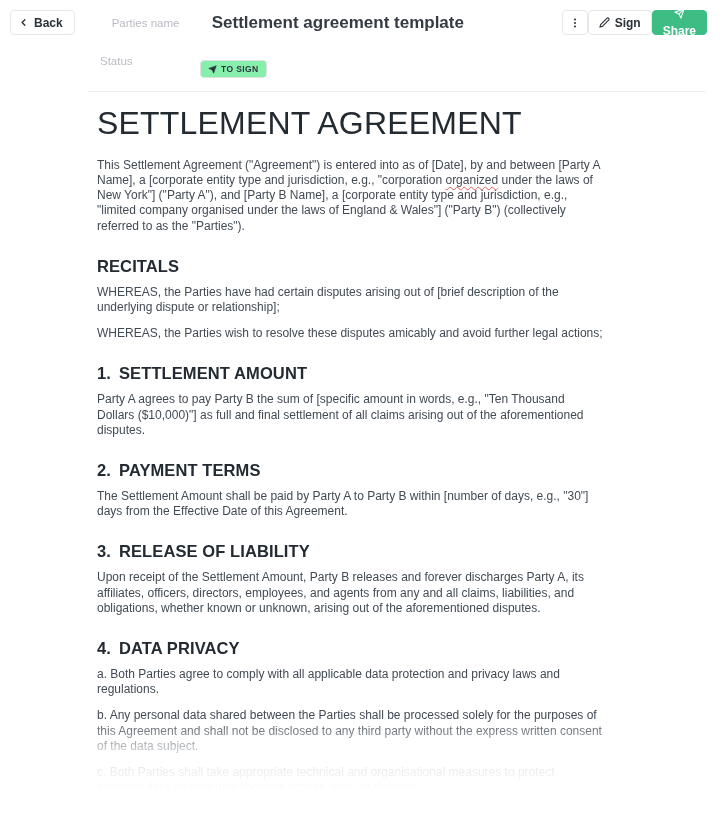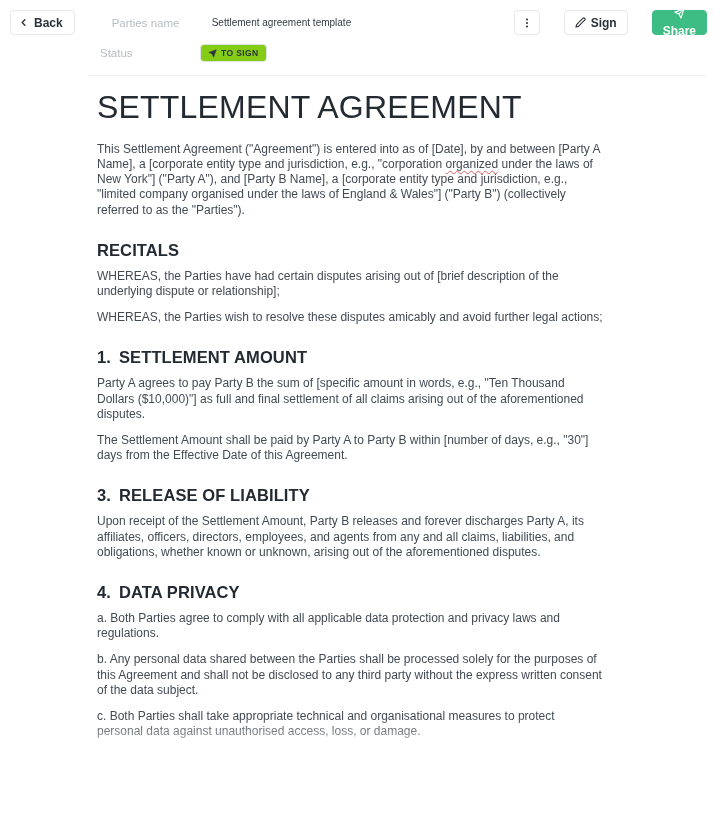--- a/index.html
+++ b/index.html
@@ -16,28 +16,28 @@
   .topbar{padding:10px 13px 0 10px;background:#fff;}
   .row1{display:flex;align-items:center;}
   .btn{display:inline-flex;align-items:center;justify-content:center;gap:5px;
     height:25px;background:#fff;border:1px solid var(--border);border-radius:4px;
     font-size:12px;font-weight:700;color:#2b3138;cursor:pointer;padding:0 10px;
     font-family:inherit;}
   .btn svg{flex:0 0 auto;}
   .back-btn{padding:0 11px 0 7px;}
   .meta-label{width:100px;font-size:11.5px;color:var(--muted);flex:0 0 auto;}
   .row1 .meta-label{margin-left:37px;}
-  .contract-title{font-size:10px;font-weight:400;color:#343b43;}
-  .right-actions{margin-left:auto;display:flex;align-items:flex-end;gap:24px;}
+  .contract-title{font-size:17px;font-weight:700;color:#343b43;}
+  .right-actions{margin-left:auto;display:flex;align-items:flex-end;gap:0;}
   .kebab-btn{width:26px;padding:0;}
   .share-btn{background:var(--accent-green);border-color:var(--accent-green);color:#fff;flex-direction:column;}
   .row2{display:flex;align-items:center;margin-top:9px;padding-left:90px;}
   .status-badge{display:inline-flex;align-items:center;gap:4px;height:18px;
-    border:1px solid #dfe2e5;border-radius:4px;padding:1px 7px;background:#84cc16;
-    font-size:8.5px;font-weight:700;letter-spacing:.4px;color:#2e343b;}
+    border:1px solid #dfe2e5;border-radius:4px;padding:1px 7px;background:#86efac;
+    font-size:8.5px;font-weight:700;letter-spacing:.4px;color:#2e343b;margin-top:16px;}
   .divider{height:1px;background:#eceef0;margin:13px 14px 0 88px;}
   .doc{width:506px;margin-left:97px;padding-top:9px;position:relative;}
   .doc h1{font-size:32px;font-weight:400;letter-spacing:.2px;color:var(--heading);
     line-height:1.15;margin:4px 0 16px;}
   .doc h2{font-size:16.5px;font-weight:700;color:var(--heading);margin:23px 0 9px;
     letter-spacing:.1px;}
   .doc h2 .num{display:inline-block;min-width:22px;}
   .doc p{font-size:12px;line-height:15.2px;color:var(--body);margin:0 0 11px;}
   .misspell{text-decoration:underline wavy var(--spell) 1px;text-underline-offset:2px;}
   .fade{position:absolute;left:0;top:718px;width:720px;height:101px;pointer-events:none;
@@ -107,20 +107,21 @@
 
   <p><span>This Settlement Agreement ("Agreement") is entered into as of [Date], by and between [Party A Name], a [corporate entity type and jurisdiction, e.g., "corporation </span><span class="misspell">organized</span><span> under the laws of New York"] ("Party A"), and [Party B Name], a [corporate entity type and jurisdiction, e.g., "limited company organised under the laws of England &amp; Wales"] ("Party B") (collectively referred to as the "Parties").</span></p>
 
   <h2>RECITALS</h2>
   <p>WHEREAS, the Parties have had certain disputes arising out of [brief description of the underlying dispute or relationship];</p>
   <p>WHEREAS, the Parties wish to resolve these disputes amicably and avoid further legal actions;</p>
 
   <h2><span class="num">1.</span><span>SETTLEMENT AMOUNT</span></h2>
   <p>Party A agrees to pay Party B the sum of [specific amount in words, e.g., "Ten Thousand Dollars ($10,000)"] as full and final settlement of all claims arising out of the aforementioned disputes.</p>
 
+  <h2><span class="num">2.</span><span>PAYMENT TERMS</span></h2>
   <p>The Settlement Amount shall be paid by Party A to Party B within [number of days, e.g., "30"] days from the Effective Date of this Agreement.</p>
 
   <h2><span class="num">3.</span><span>RELEASE OF LIABILITY</span></h2>
   <p>Upon receipt of the Settlement Amount, Party B releases and forever discharges Party A, its affiliates, officers, directors, employees, and agents from any and all claims, liabilities, and obligations, whether known or unknown, arising out of the aforementioned disputes.</p>
 
   <h2><span class="num">4.</span><span>DATA PRIVACY</span></h2>
   <p>a. Both Parties agree to comply with all applicable data protection and privacy laws and regulations.</p>
   <p>b. Any personal data shared between the Parties shall be processed solely for the purposes of this Agreement and shall not be disclosed to any third party without the express written consent of the data subject.</p>
   <p>c. Both Parties shall take appropriate technical and organisational measures to protect personal data against unauthorised access, loss, or damage.</p>
 

